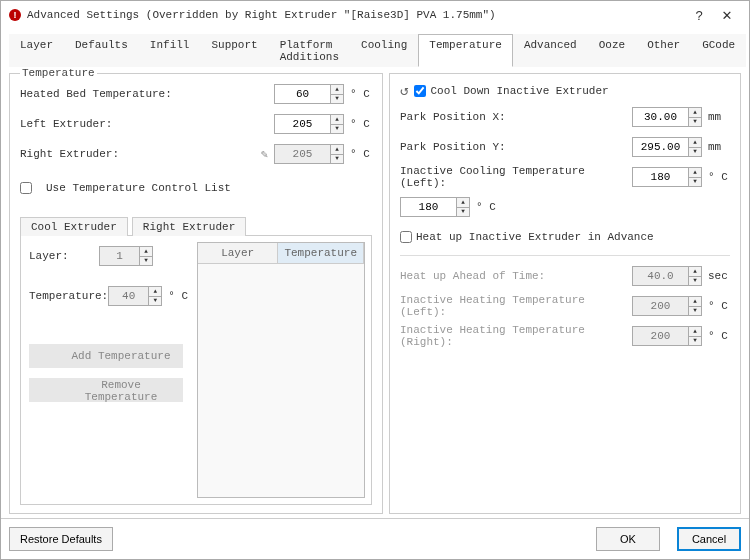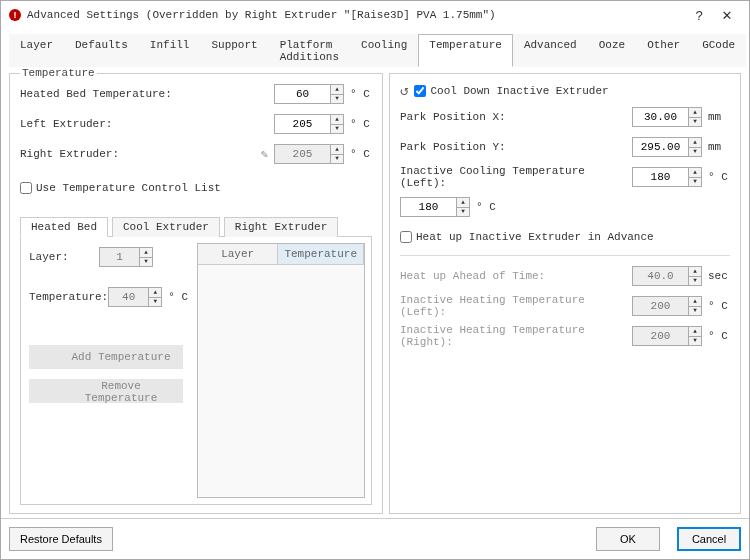--- a/index.html
+++ b/index.html
@@ -110,27 +110,26 @@
         <span class="spin disabled">
           <input disabled="" value="205" style="">
           <span class="btns">
               <div>▲</div>
               <div>▼</div>
             </span>
         </span>
         <span class="unit">° C</span>
       </div>
 
-      <div class="row" style="margin-top:4px;">
+      <div class="row" style="margin-top:4px;gap:10px;">
         <input type="checkbox" style="">
         <span>Use Temperature Control List</span>
       </div>
 
       <div class="tclist" id="tcl-tabs">
-          <div class="subtab active">Heated Bed</div>
           <div class="subtab">Cool Extruder</div>
           <div class="subtab">Right Extruder</div>
         </div>
       <div class="tcl-body">
         <div class="tcl-left">
           <div class="row">
             <span class="lab" style="flex:0 0 70px">Layer:</span>
             <span class="spin disabled">
               <input disabled="" style="width: 40px;" value="1">
               <span class="btns">

